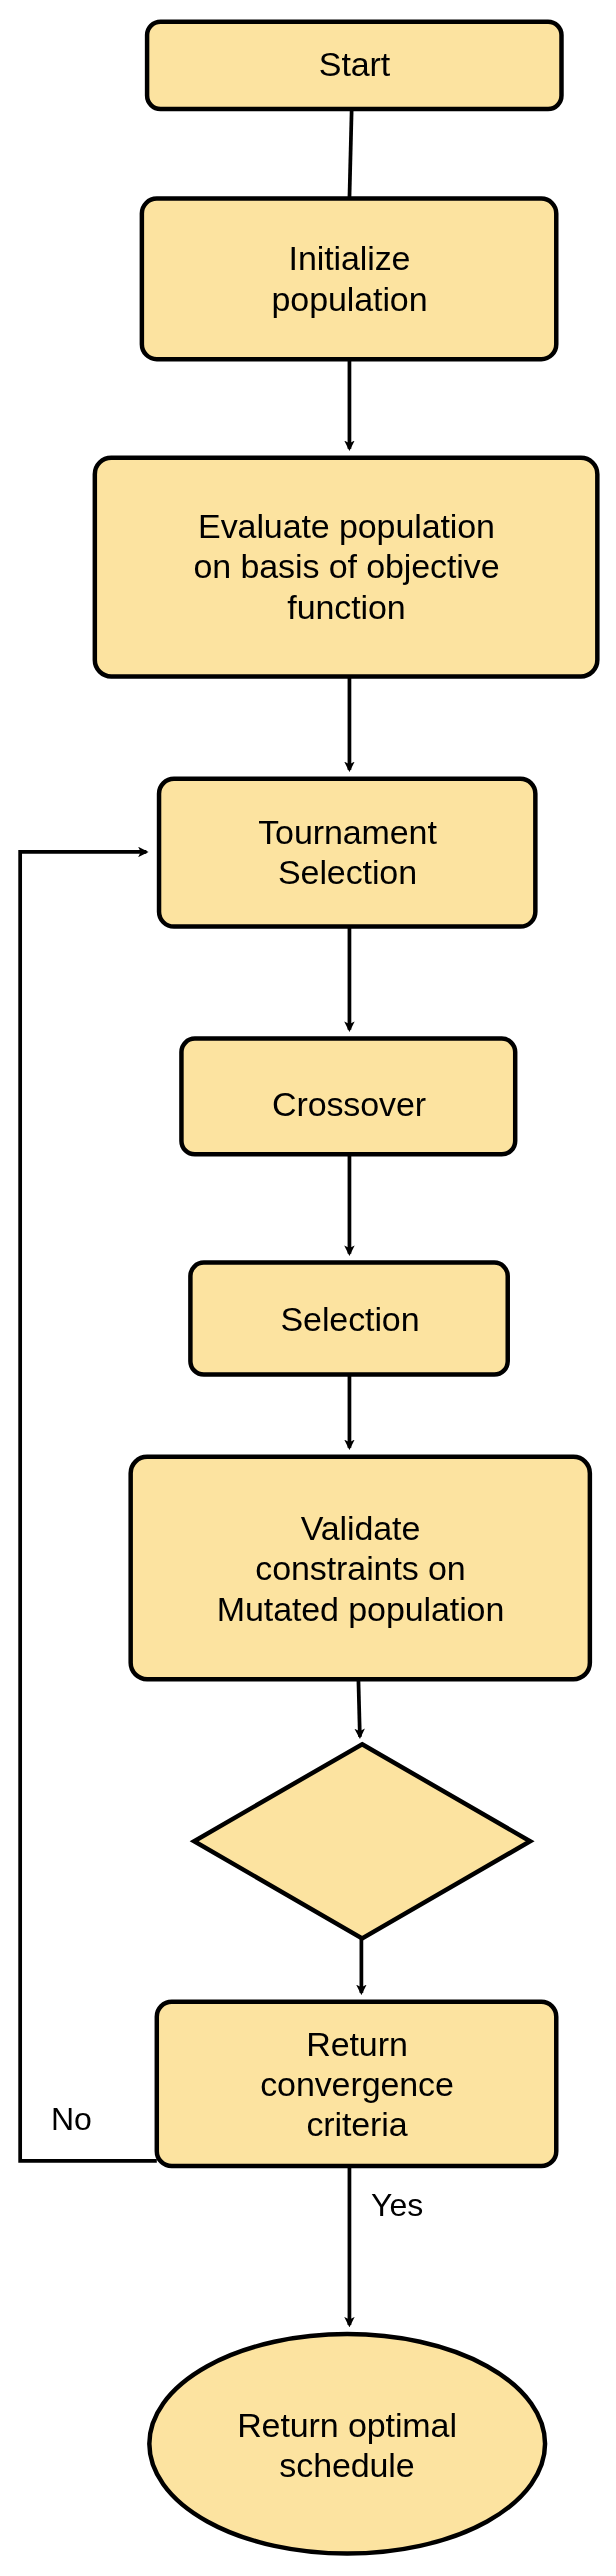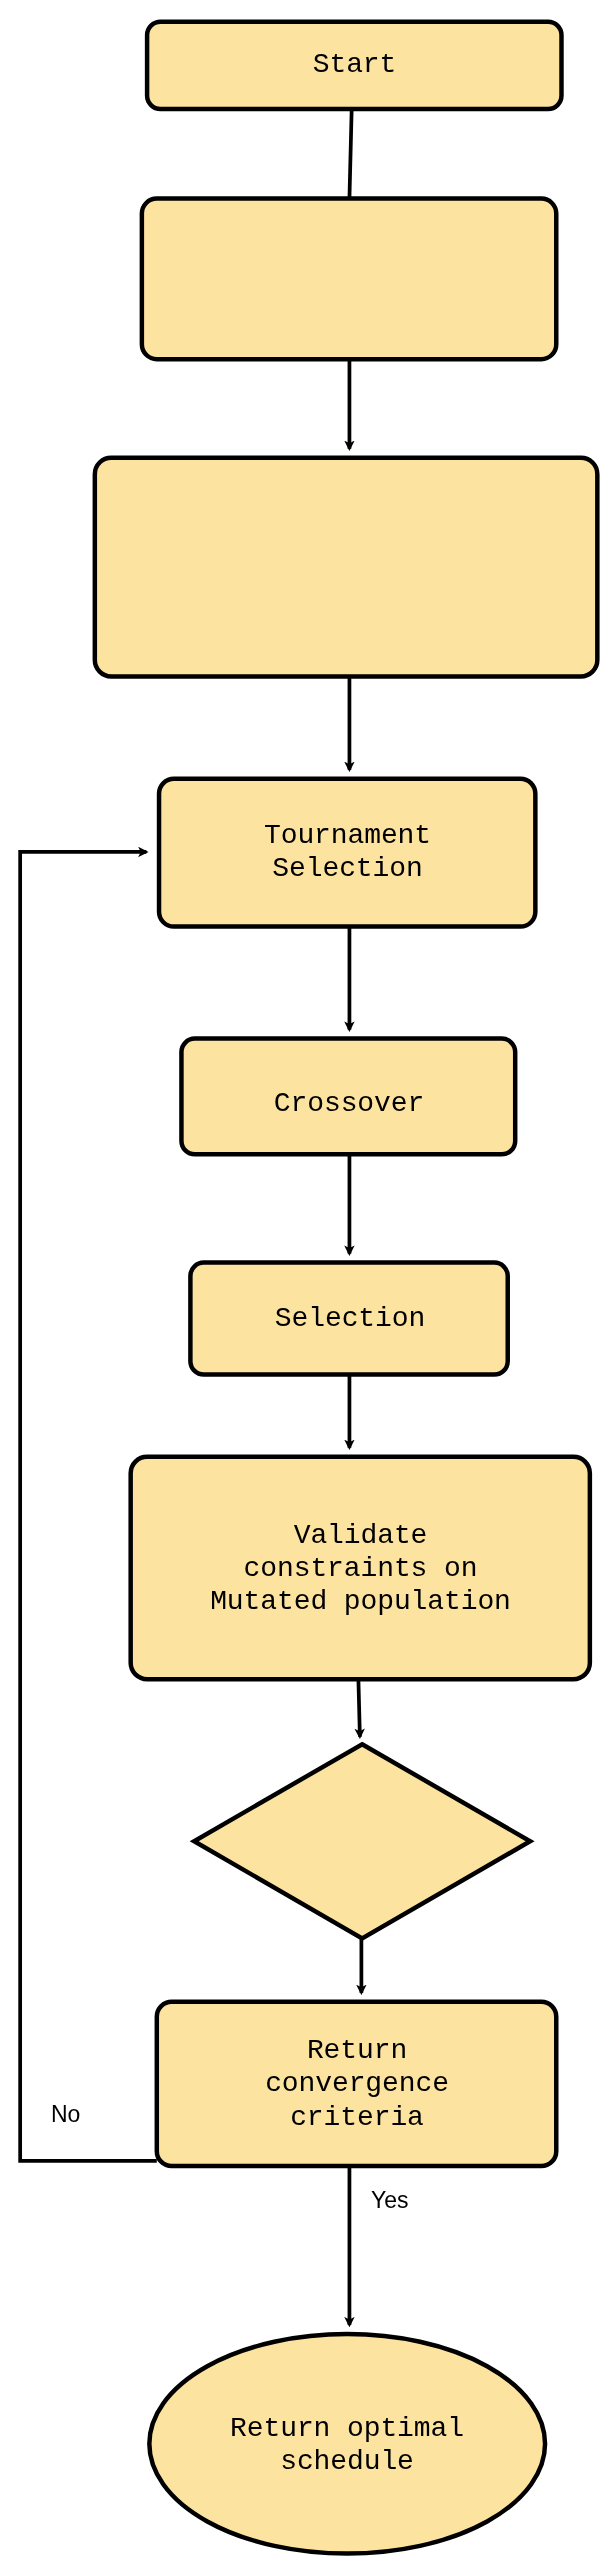--- a/index.html
+++ b/index.html
@@ -23,31 +23,30 @@
     height: 2576px;
     display: block;
   }
   .node-label {
     position: absolute;
     display: flex;
     align-items: center;
     justify-content: center;
     text-align: center;
     color: #000000;
-    font-size: 28px;
+    font-size: 34px;
     line-height: 1.18;
     letter-spacing: -0.1px;
     white-space: pre-line;
     pointer-events: none;
-    font-family: Liberation Mono, monospace;
   }
   .edge-label {
     position: absolute;
     color: #000000;
-    font-size: 23px;
+    font-size: 32px;
     line-height: 1;
     white-space: nowrap;
     pointer-events: none;
   }
 </style>
 </head>
 <body>
 
 <div id="flowchart-root">
 
@@ -134,21 +133,26 @@
       <path d="M210,2893 L27,2893 L27,1140 L196,1140" stroke="#000000" stroke-width="5" fill="none" marker-end="url(#arrowhead)"></path>
     </g>
 
     <g>
       <path d="M468,2900 L468,3113" stroke="#000000" stroke-width="5" fill="none" marker-end="url(#arrowhead)"></path>
     </g>
   </svg>
 
   <div class="node-label" style="left:147px; top:21px; width:415px; height:87px;">Start</div>
 
+  <div class="node-label" style="left:142px; top:198px; width:415px; height:161px;">Initialize
+population</div>
 
+  <div class="node-label" style="left:95px; top:457px; width:503px; height:219px;">Evaluate population
+on basis of objective
+function</div>
 
   <div class="node-label" style="left:159px; top:778px; width:377px; height:148px;">Tournament
 Selection</div>
 
   <div class="node-label" style="left:182px; top:1038px; width:334px; height:116px;margin-top:8px;">Crossover</div>
 
   <div class="node-label" style="left:191px; top:1263px; width:318px; height:112px;">Selection</div>
 
   <div class="node-label" style="left:131px; top:1457px; width:459px; height:223px;">Validate
 constraints on

